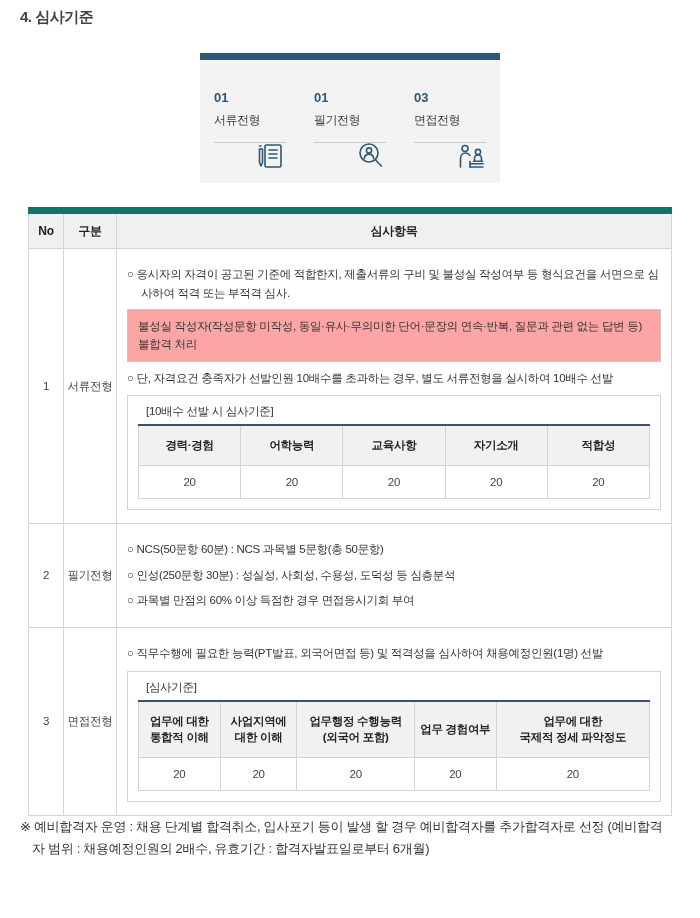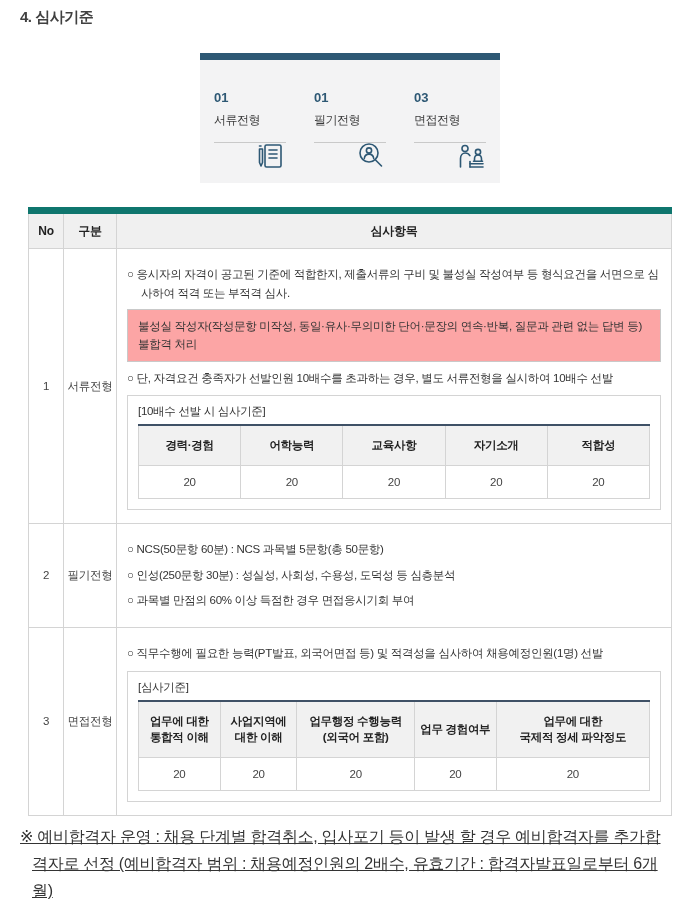--- a/index.html
+++ b/index.html
@@ -46,36 +46,36 @@
   .cell-content { padding: 9px 10px 10px; }
 
   .bullet { line-height: 1.62; padding-left: 14px; text-indent: -14px; margin: 7px 0; color: #333; }
 
   .note-box {
     border: 1px solid #c9c9c9; background: #fca5a5;
     padding: 8px 10px; margin: 6px 0 7px; line-height: 1.5; color: #333;
   }
 
   .criteria-box { border: 1px solid #d4d4d4; padding: 6px 10px 10px; margin: 8px 0 3px; }
-  .criteria-label { font-size: 11.5px; color: #333; margin: 2px 0 5px; }
+  .criteria-label { font-size: 11.5px; color: #333; margin: 2px 8px 5px; }
 
   .inner-table {
     width: 100%; border-collapse: collapse; table-layout: fixed;
     border-top: 2px solid #3f5166;
   }
   .inner-table th, .inner-table td { border: 1px solid #d4d4d4; text-align: center; }
   .inner-table th {
     background: #f1f1f1; font-weight: bold; color: #222;
     padding: 11px 3px; font-size: 11.5px; white-space: pre-line; line-height: 1.45; margin-left: 29px;
   }
   .inner-table td { padding: 10px 3px; color: #444; }
 
   .footnote {
-    font-size: 16px; line-height: 1.7; color: #333; letter-spacing: -0.3px;
-    margin-top: 7px; padding-left: 12px; text-indent: -12px; margin-left: -8px; text-decoration: underline;
+    font-size: 13px; line-height: 1.7; color: #333; letter-spacing: -0.3px;
+    padding-left: 12px; text-indent: -12px; margin-left: -8px;
   }
 
   
   .section5 { margin-top: 57px; }
 </style>
 </head>
 <body>
 
 <div class="page">
 

